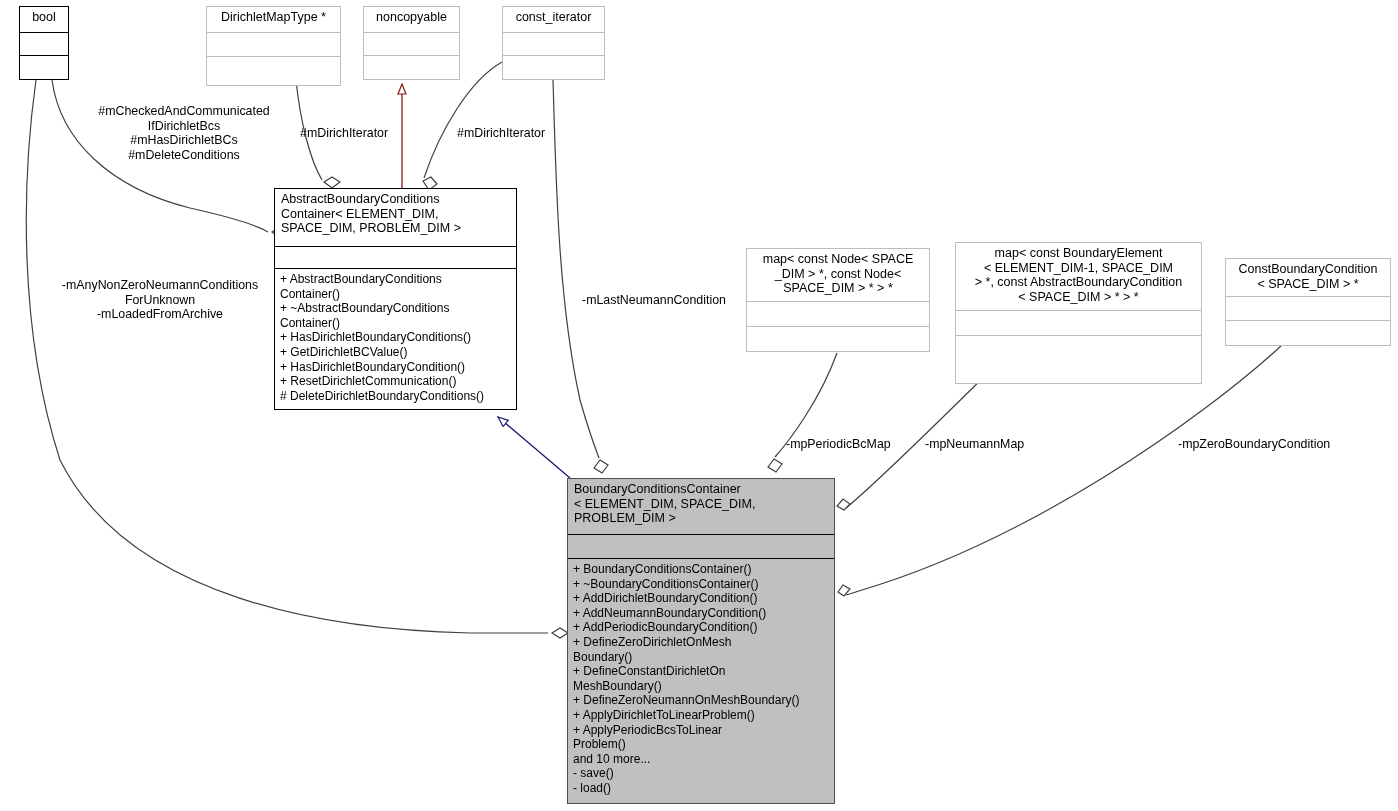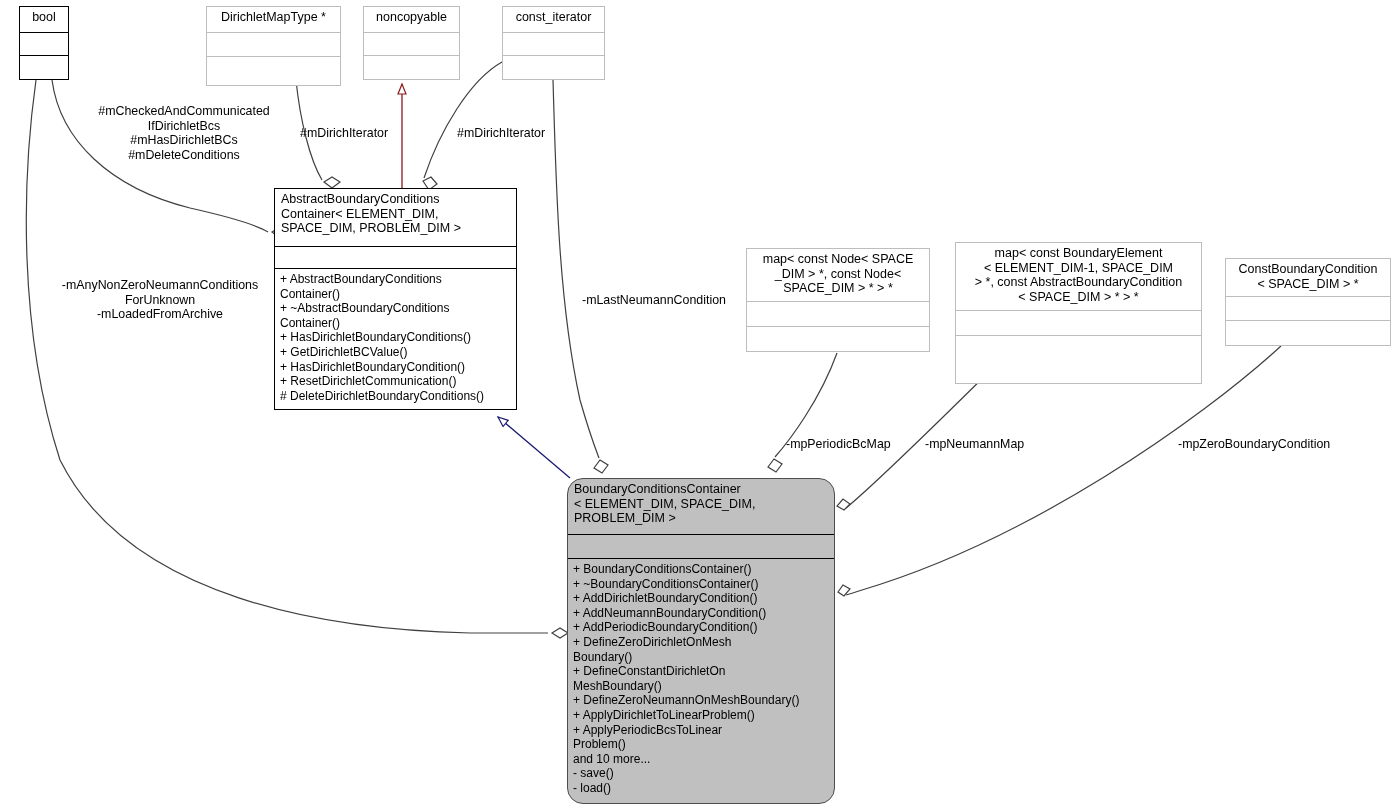--- a/index.html
+++ b/index.html
@@ -185,21 +185,21 @@
     <div class="sect methods" style="height:25px;"></div>
   </div>
 
   <div class="umlbox" style="left:1225px; top:258px; width:166px; height:88px;">
     <div class="sect title" style="height:38px;">ConstBoundaryCondition
 &lt; SPACE_DIM &gt; *</div>
     <div class="sect attrs" style="height:25px;"></div>
     <div class="sect methods" style="height:25px;"></div>
   </div>
 
-  <div class="umlbox filled" style="left:567px; top:478px; width:268px; height:326px;border-radius:16px;">
+  <div class="umlbox filled" style="left:567px; top:478px; width:268px; height:326px;">
     <div class="sect title leftish" style="height:55px;">BoundaryConditionsContainer
 &lt; ELEMENT_DIM, SPACE_DIM,
         PROBLEM_DIM &gt;</div>
     <div class="sect attrs" style="height:24px;"></div>
     <div class="sect methods">+ BoundaryConditionsContainer()
 + ~BoundaryConditionsContainer()
 + AddDirichletBoundaryCondition()
 + AddNeumannBoundaryCondition()
 + AddPeriodicBoundaryCondition()
 + DefineZeroDirichletOnMesh

